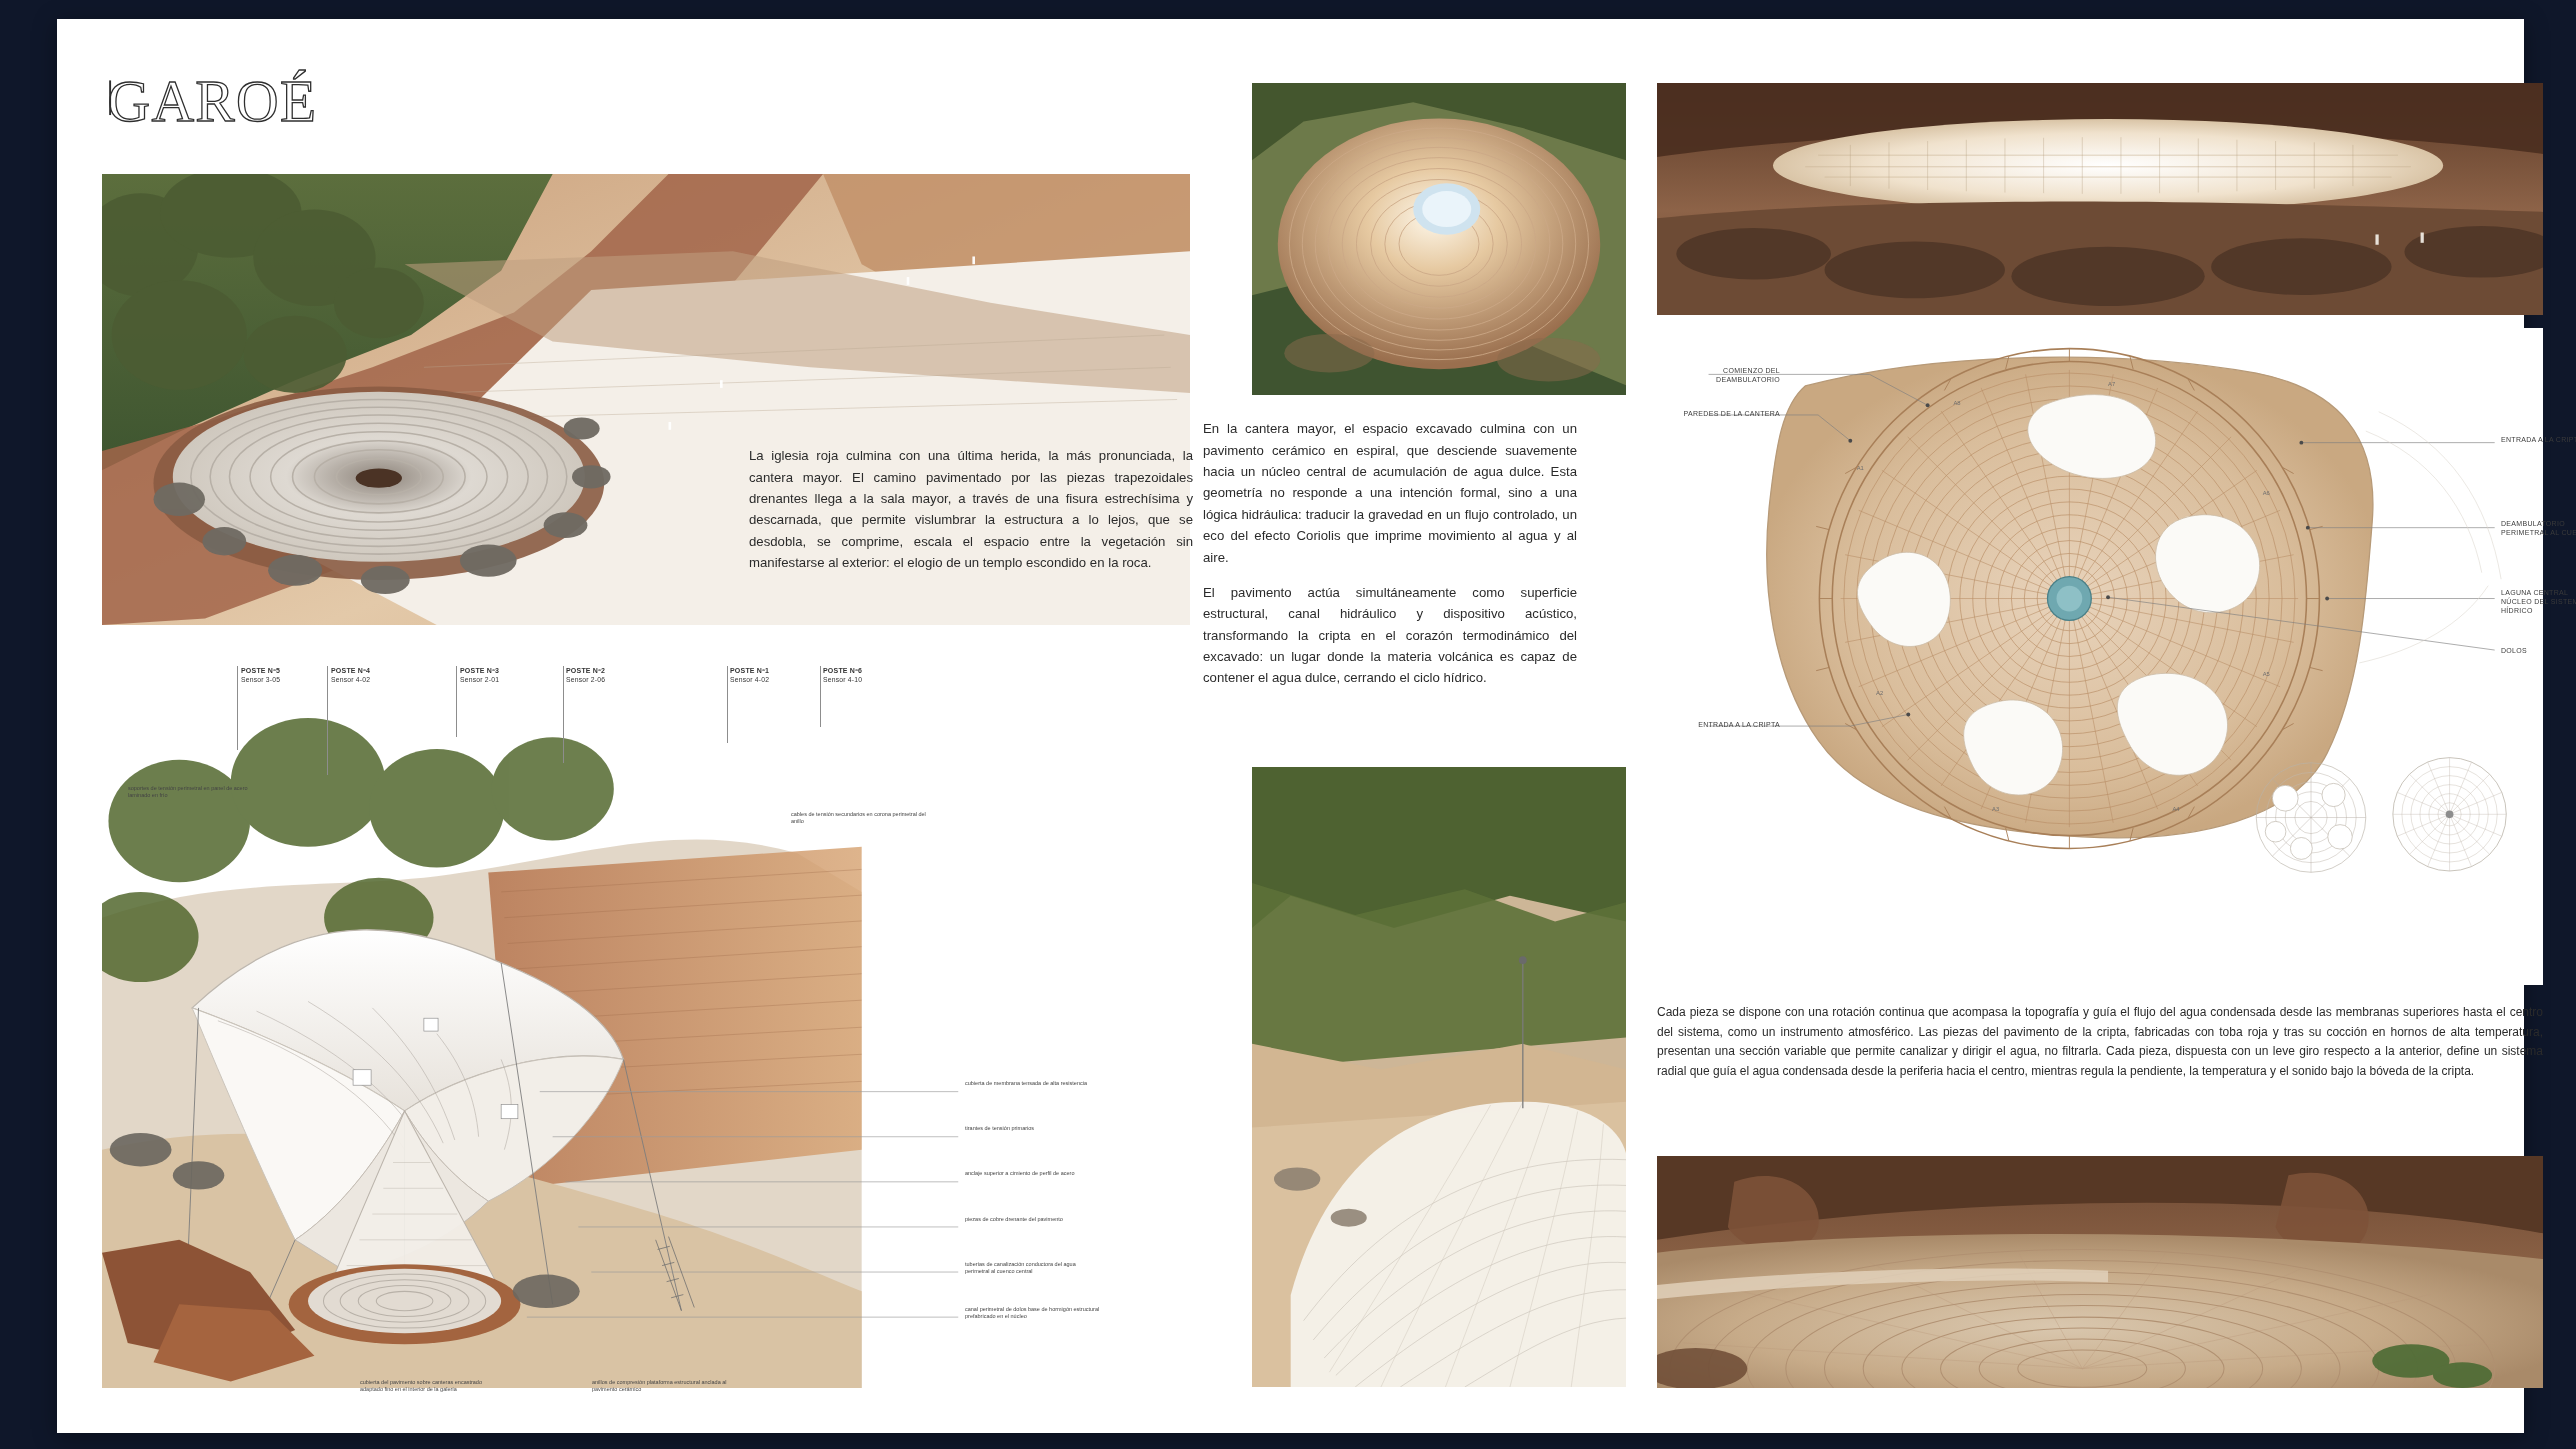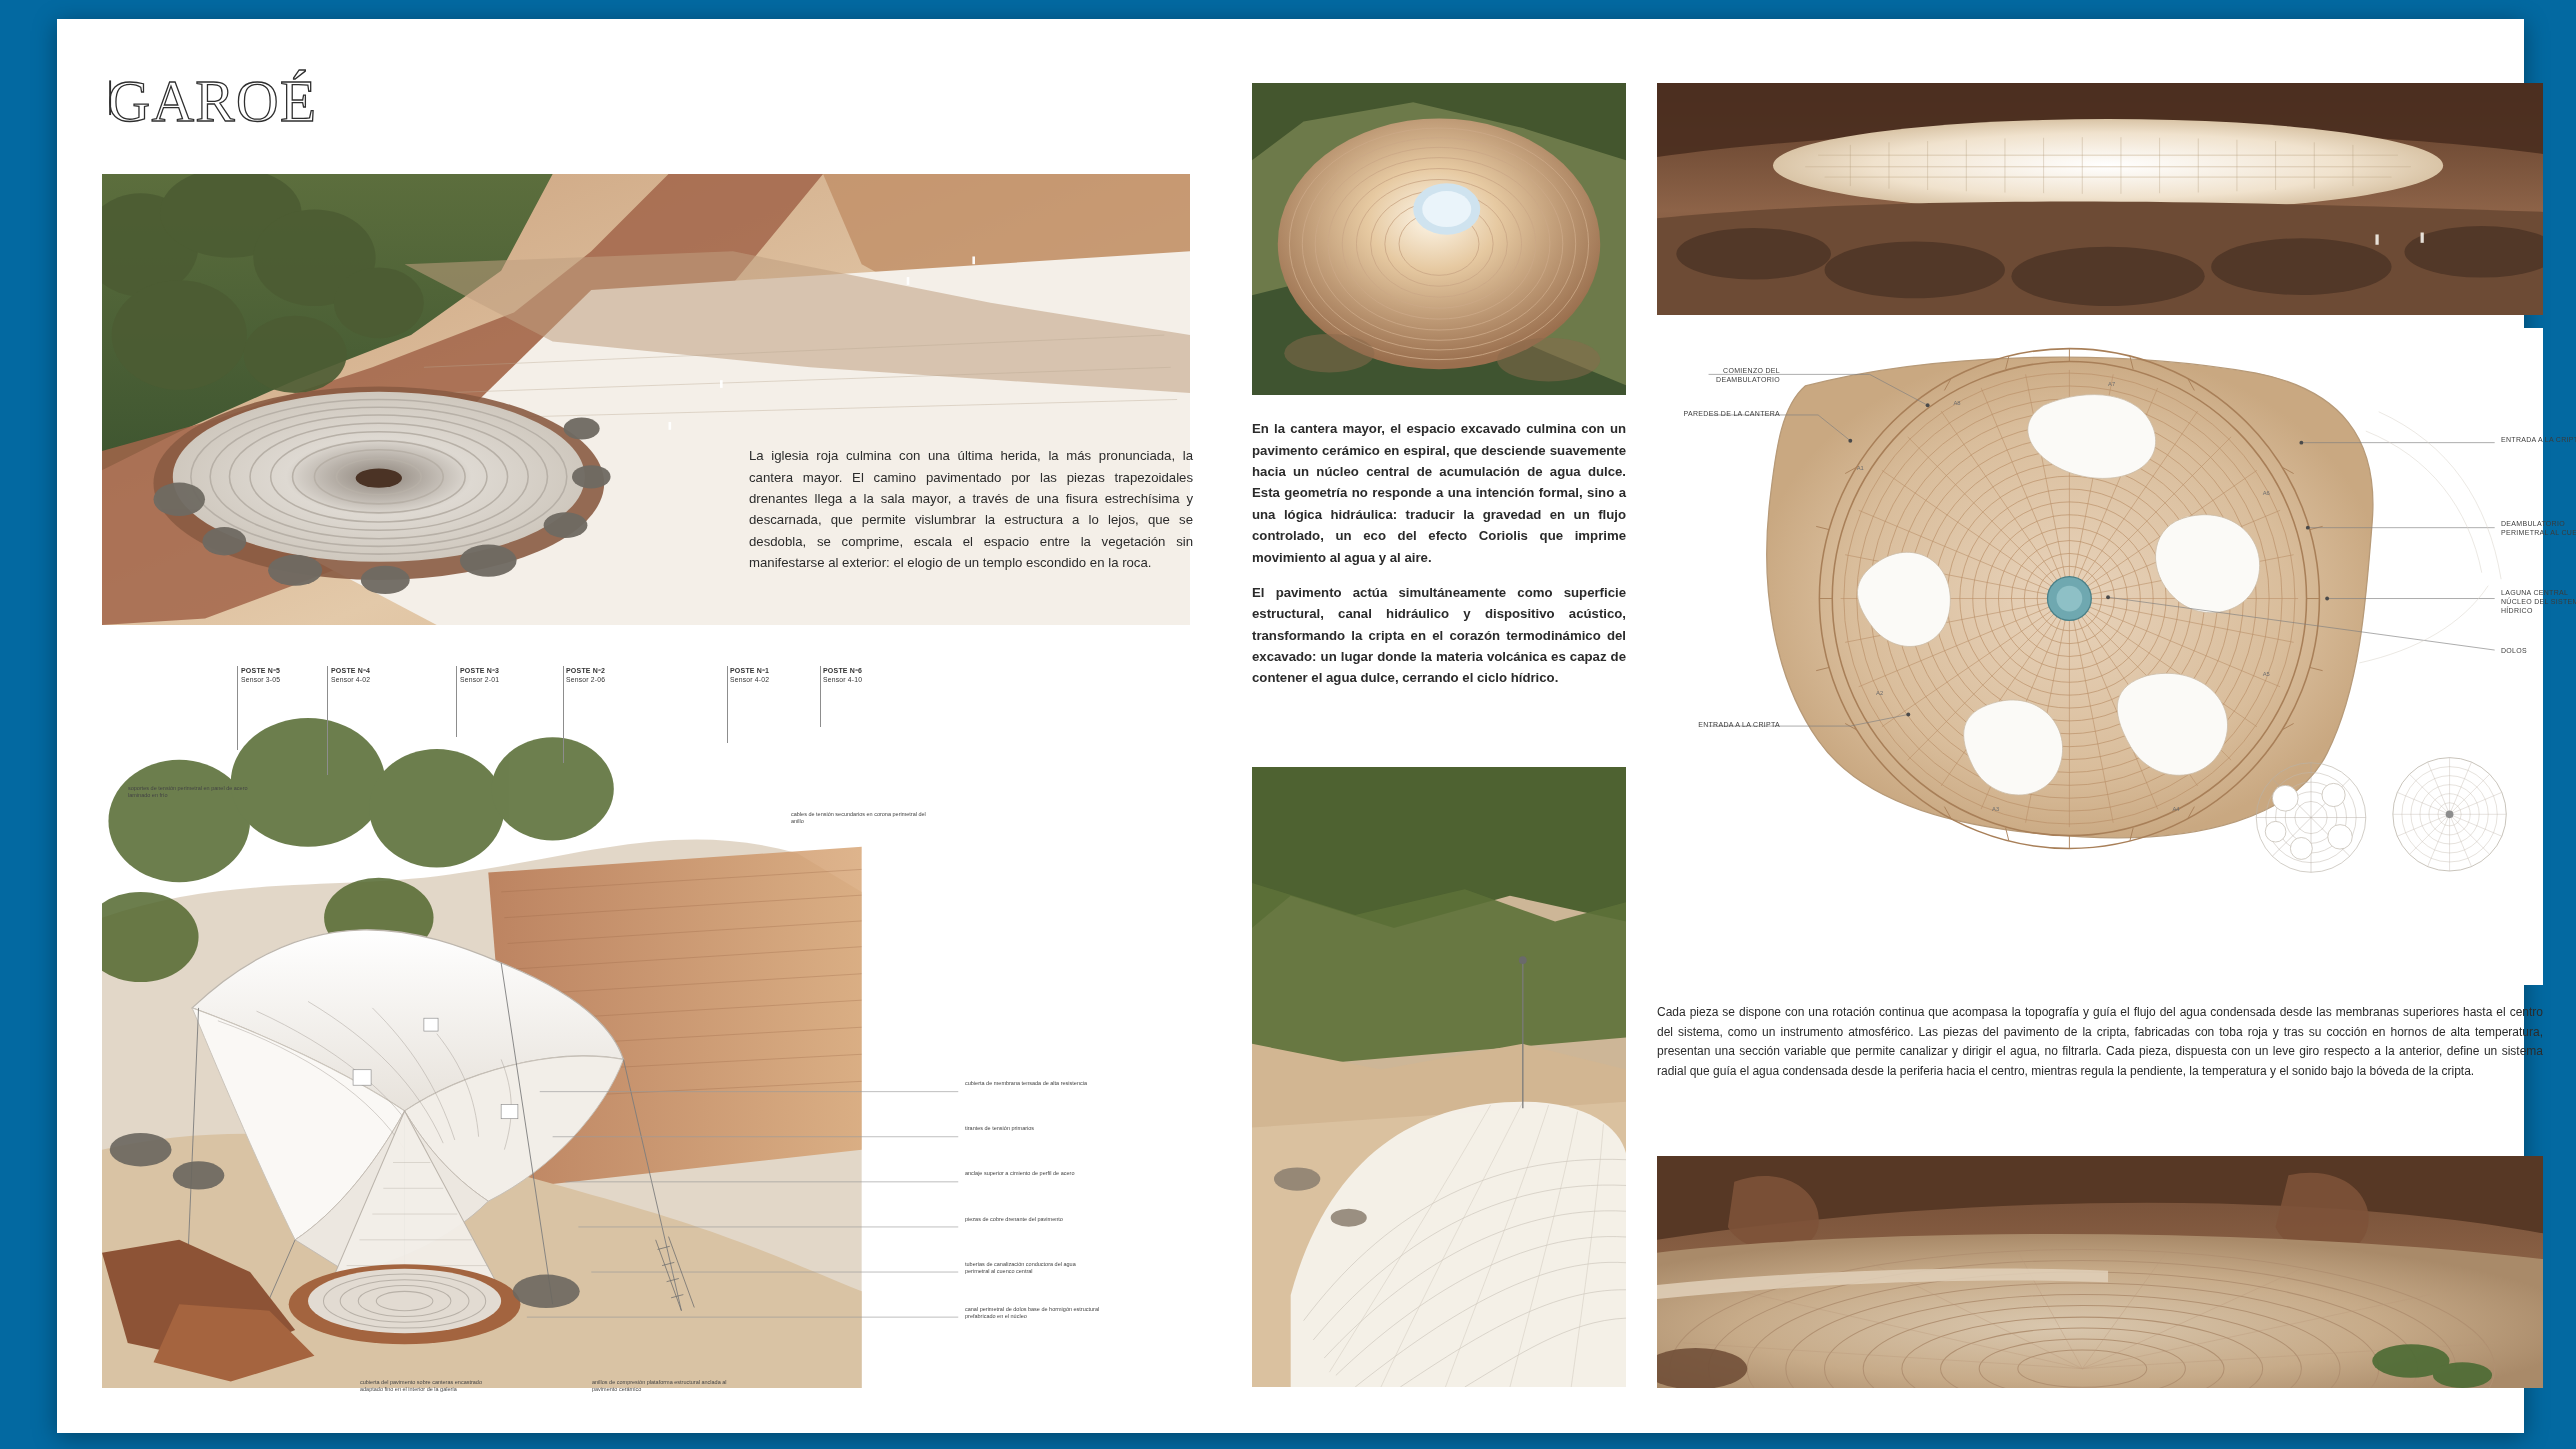--- a/index.html
+++ b/index.html
@@ -5,21 +5,21 @@
   html, body {
     margin: 0;
     padding: 0;
     background: #b5b5b5;
     font-family: "Liberation Sans", sans-serif;
   }
   #page {
     position: relative;
     width: 2576px;
     height: 1449px;
-    background: #0369a1;
+    background: #0f172a;
     overflow: hidden;
   }
   #board {
     position: absolute;
     left: 57px;
     top: 19.3px;
     width: 2467px;
     height: 1414px;
     background: #ffffff;
     box-shadow: 0 3.9px 22px rgba(0,0,0,0.35);
@@ -389,21 +389,21 @@
         </g>
         <ellipse cx="302" cy="196" rx="52" ry="40" fill="#cfe3ef"></ellipse>
         <ellipse cx="302" cy="196" rx="38" ry="28" fill="#eaf4fa"></ellipse>
         <g opacity="0.5" fill="#8a6a4c">
           <ellipse cx="120" cy="420" rx="70" ry="30"></ellipse>
           <ellipse cx="460" cy="430" rx="80" ry="34"></ellipse>
         </g>
       </svg>
     </div>
 
-    <div class="body-text" style="left:1195px; top:399px; width:374px;font-weight:bold;">
+    <div class="body-text" style="left:1146px; top:399px; width:374px;">
       <p>En la cantera mayor, el espacio excavado culmina con un pavimento cerámico en espiral, que desciende suavemente hacia un núcleo central de acumulación de agua dulce. Esta geometría no responde a una intención formal, sino a una lógica hidráulica: traducir la gravedad en un flujo controlado, un eco del efecto Coriolis que imprime movimiento al agua y al aire.</p>
       <p>El pavimento actúa simultáneamente como superficie estructural, canal hidráulico y dispositivo acústico, transformando la cripta en el corazón termodinámico del excavado: un lugar donde la materia volcánica es capaz de contener el agua dulce, cerrando el ciclo hídrico.</p>
     </div>
 
     <div class="panel" style="left:1195px; top:748px; width:374px; height:620px;">
       <svg width="374" height="620" viewBox="0 0 580 963" preserveAspectRatio="none">
         <rect width="580" height="963" fill="#cdb697"></rect>
         <path d="M0,0 L580,0 L580,240 L400,200 L220,250 L60,200 L0,250 Z" fill="#4e6231"></path>
         <path d="M0,180 L160,230 L330,190 L470,240 L580,210 L580,420 L0,470 Z" fill="#5d7138" opacity="0.9"></path>
         <path d="M0,430 L200,470 L420,430 L580,470 L580,963 L0,963 Z" fill="#d2b692"></path>

